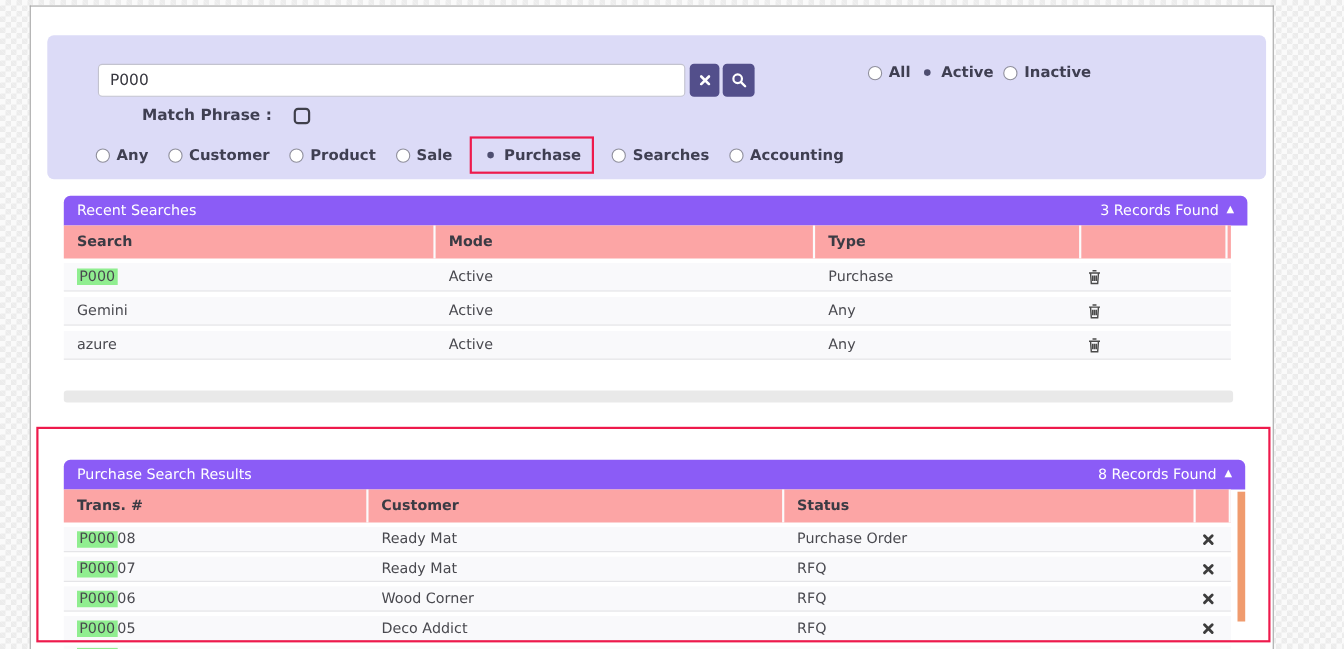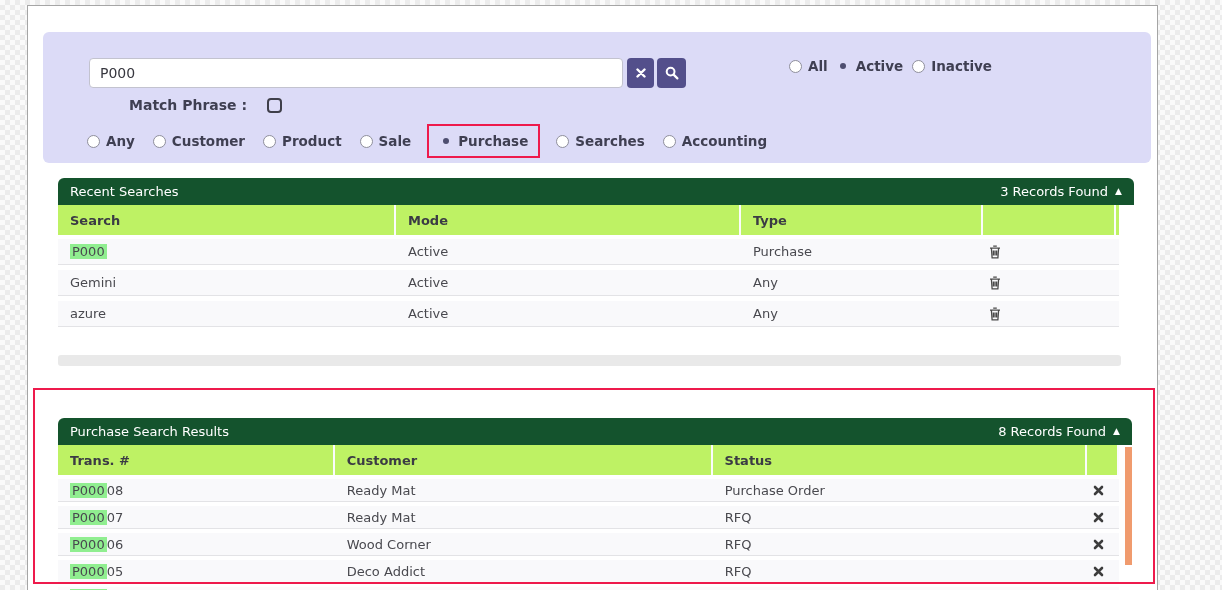--- a/index.html
+++ b/index.html
@@ -70,30 +70,30 @@
     position: absolute; left: 746px; top: 26px;
     display: flex; flex-direction: row; gap: 9px;
   }
   .status-col .lbl { font-size: 13.5px; }
 
   
   .panel { position: absolute; }
   .panel-recent  { left: 30px; top: 172px; width: 1076px; }
   .panel-results { left: 30px; top: 412px; width: 1074px; }
   .panel-header {
-    height: 27px; background: #14532d; border-radius: 6px 6px 0 0;
+    height: 27px; background: #8b5cf6; border-radius: 6px 6px 0 0;
     color: #fff; font-size: 13px;
     display: flex; align-items: center; justify-content: space-between; padding: 0 12px;
   }
   .records { display: flex; align-items: center; gap: 7px; cursor: pointer; }
   .arrow { font-size: 9px; position: relative; top: -1px; }
 
   .thead {
     display: flex; align-items: flex-start; height: 30px; width: 1061px;
-    background: #bef264; margin-bottom: 4px;
+    background: #fca5a5; margin-bottom: 4px;
   }
   .th {
     font-size: 13px; font-weight: bold; color: #3b3b44;
     padding-left: 12px; height: 100%; display: flex; align-items: center;
     border-right: 2px solid #fbfbfc;
   }
   .trow {
     display: flex; align-items: center; width: 1061px;
     background: #f9f9fb; border-bottom: 1px solid #e3e3e6;
     color: #49494f; font-size: 13px;

